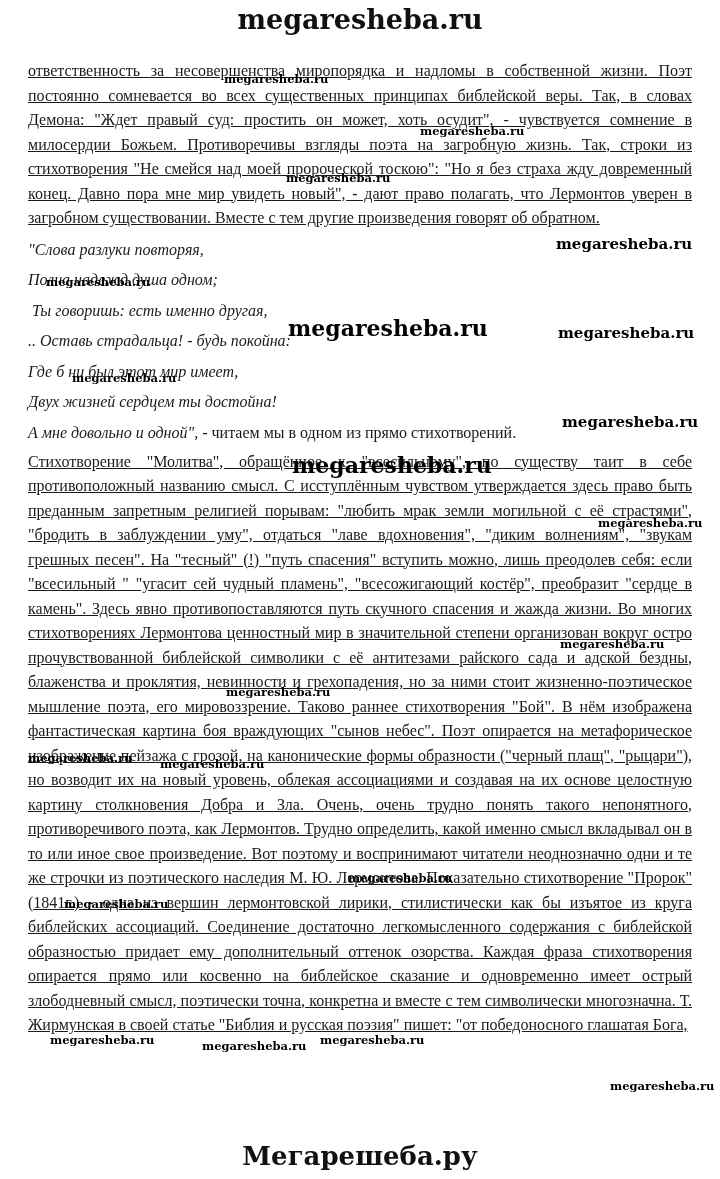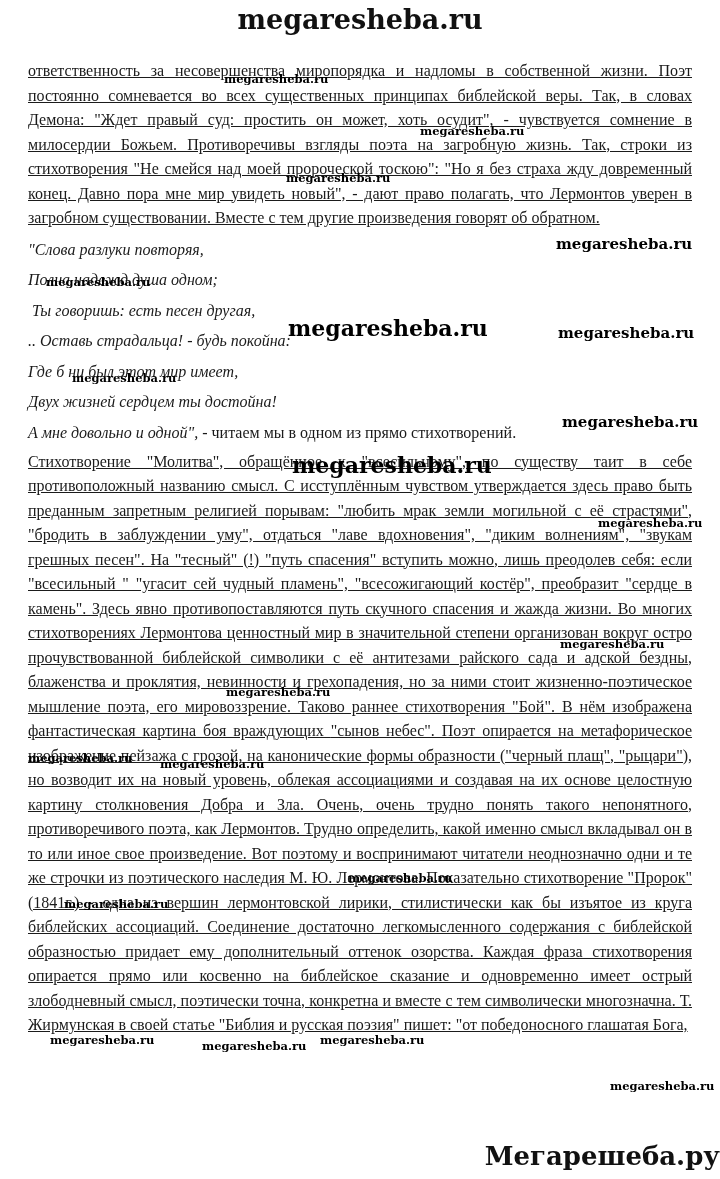--- a/index.html
+++ b/index.html
@@ -56,21 +56,21 @@
     font-weight: bold;
     color: #000;
     white-space: nowrap;
   }
   .wm-small  { font-size: 11.5px; }
   .wm-medium { font-size: 15px; }
   .wm-large  { font-size: 22px; }
 
   .footer-wm {
     position: absolute; left: 0; right: 0; bottom: 8px;
-    text-align: right;
+    text-align: center;
     font-family: "DejaVu Serif", serif;
     font-weight: bold;
     font-size: 26px;
     color: #111;
   }
 </style>
 </head>
 <body>
 
 <div class="page">
@@ -79,21 +79,21 @@
     <div class="header-wm">megaresheba.ru</div>
   </header>
 
   <main>
 
     <p class="para">ответственность за несовершенства миропорядка и надломы в собственной жизни.  Поэт постоянно сомневается во всех существенных принципах библейской веры. Так, в словах Демона: "Ждет правый суд: простить он может, хоть осудит", - чувствуется сомнение в милосердии Божьем. Противоречивы взгляды поэта на загробную жизнь. Так, строки из стихотворения "Не смейся над моей пророческой тоскою": "Но я без страха жду довременный конец. Давно пора мне мир увидеть новый", - дают право полагать, что Лермонтов уверен в загробном существовании. Вместе с тем другие произведения говорят об обратном.</p>
 
     <div class="poem">
         <div class="poem-line">"Слова разлуки повторяя,</div>
         <div class="poem-line">Полна надежд душа одном;</div>
-        <div class="poem-line"> Ты говоришь: есть песен другая,</div>
+        <div class="poem-line"> Ты говоришь: есть именно другая,</div>
         <div class="poem-line">.. Оставь страдальца! - будь покойна:</div>
         <div class="poem-line">Где б ни был этот мир имеет,</div>
         <div class="poem-line">Двух жизней сердцем ты достойна!</div>
       </div>
 
     <p class="poem-close"><em>А мне довольно и одной",</em><span> - читаем мы в одном из прямо стихотворений.</span></p>
 
     <p class="para"><span>Стихотворение "Молитва", обращённое к "всесильному", по существу таит в себе противоположный названию смысл. С исступлённым чувством утверждается здесь право быть преданным запретным религией порывам: "любить мрак земли могильной с её страстями", "бродить в заблуждении уму", отдаться "лаве вдохновения", "диким волнениям", "звукам грешных песен". На "тесный" (!) "путь спасения" вступить можно, лишь преодолев себя: если "всесильный " "угасит сей чудный пламень", "всесожигающий костёр", преобразит "сердце в камень". Здесь явно противопоставляются путь скучного спасения и жажда жизни. Во многих стихотворениях Лермонтова ценностный мир в значительной степени организован вокруг остро прочувствованной библейской символики с её антитезами райского сада и адской бездны, блаженства и проклятия, невинности и грехопадения, но за ними стоит жизненно-поэтическое мышление поэта, его  мировоззрение. Таково раннее стихотворения "Бой". В нём изображена фантастическая картина боя враждующих </span><span class="ul">"сынов небес". Поэт опирается на метафорическое изображение пейзажа с грозой, на</span><span> канонические формы образности ("черный плащ", "рыцари"), но возводит их на  новый уровень,  облекая ассоциациями и создавая на их основе целостную картину столкновения Добра и Зла. Очень, очень  трудно  понять такого непонятного, противоречивого поэта, как Лермонтов.  Трудно определить, какой именно смысл вкладывал он в то или иное свое произведение. Вот поэтому и воспринимают читатели неоднозначно одни и те же строчки из поэтического наследия М. Ю. Лермонтова. Показательно стихотворение  "Пророк" (1841г.) - одна из вершин лермонтовской лирики, стилистически как бы изъятое из круга библейских ассоциаций. Соединение достаточно легкомысленного содержания с библейской образностью придает ему дополнительный  оттенок озорства. Каждая фраза стихотворения опирается прямо  или косвенно  на  библейское сказание и одновременно имеет острый злободневный смысл, поэтически точна, конкретна и вместе с тем символически многозначна. Т. Жирмунская в своей статье "Библия и русская поэзия" пишет: "от победоносного глашатая Бога,</span></p>
 
   </main>

